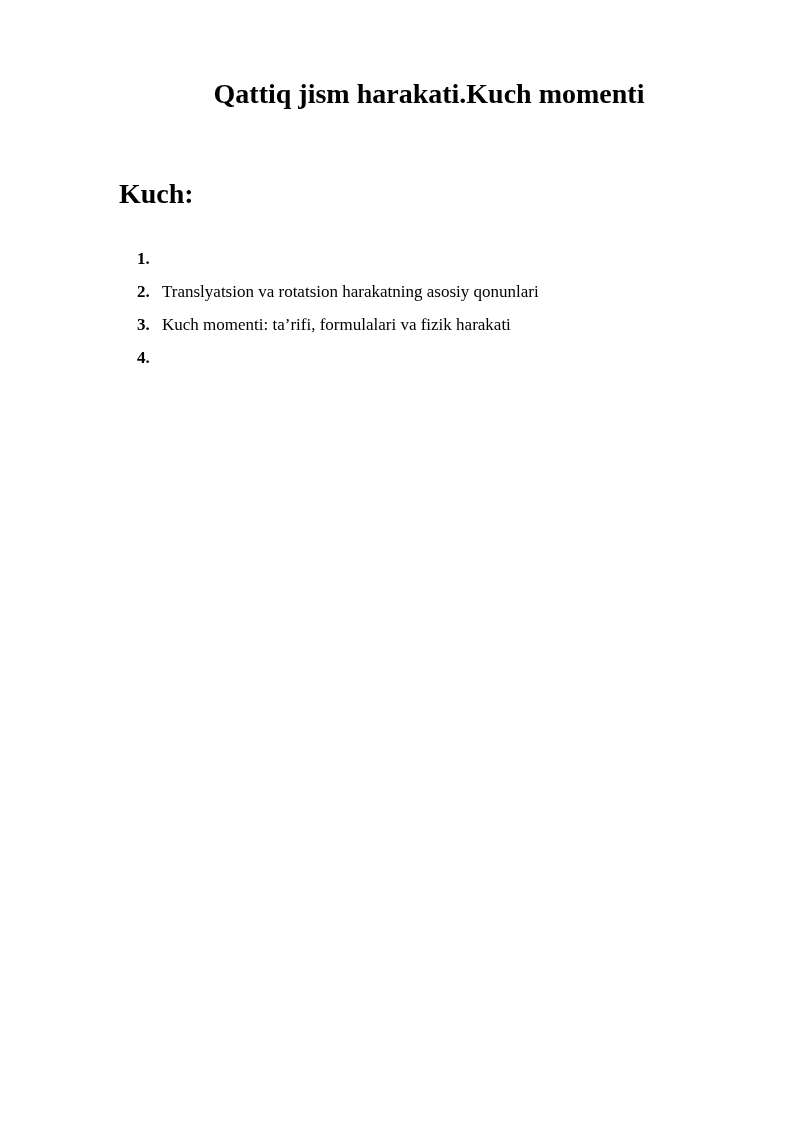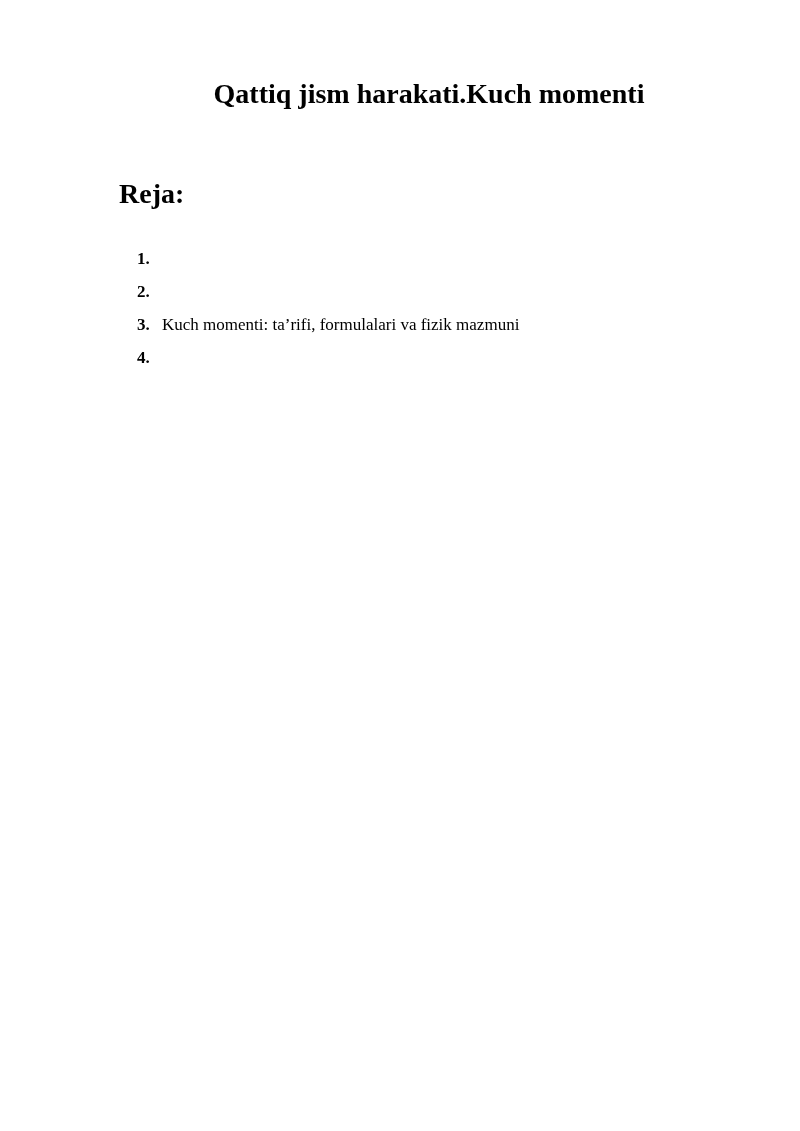--- a/index.html
+++ b/index.html
@@ -68,30 +68,31 @@
     .plan-text {
       display: inline-block;
     }
   </style>
 </head>
 <body>
 
 <div class="page">
   <h1 class="title">Qattiq jism harakati.Kuch momenti</h1>
 
-  <h2 class="section-heading">Reja:</h2>
+  <h2 class="section-heading">Kuch:</h2>
 
   <ol class="plan-list">
     <li class="plan-item">
       <span class="plan-num">1.</span>
     </li>
     <li class="plan-item">
       <span class="plan-num">2.</span>
+      <span class="plan-text">Translyatsion va rotatsion harakatning asosiy qonunlari</span>
     </li>
     <li class="plan-item">
       <span class="plan-num">3.</span>
-      <span class="plan-text">Kuch momenti: ta’rifi, formulalari va fizik mazmuni</span>
+      <span class="plan-text">Kuch momenti: ta’rifi, formulalari va fizik harakati</span>
     </li>
     <li class="plan-item">
       <span class="plan-num">4.</span>
     </li>
   </ol>
 </div>
 
 </body></html>

